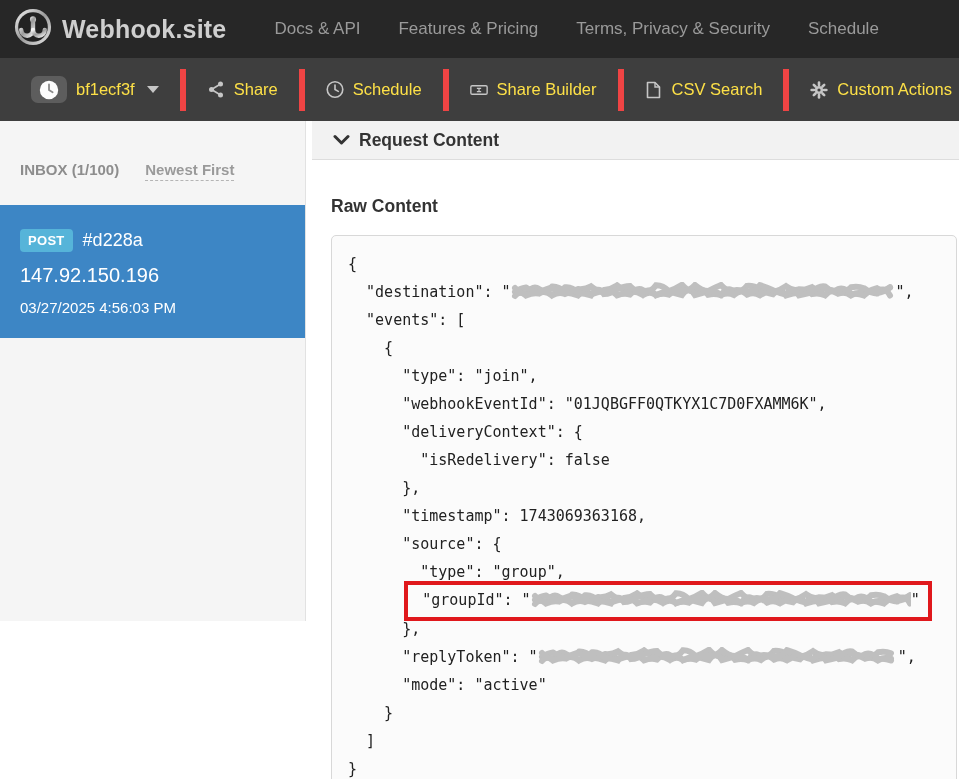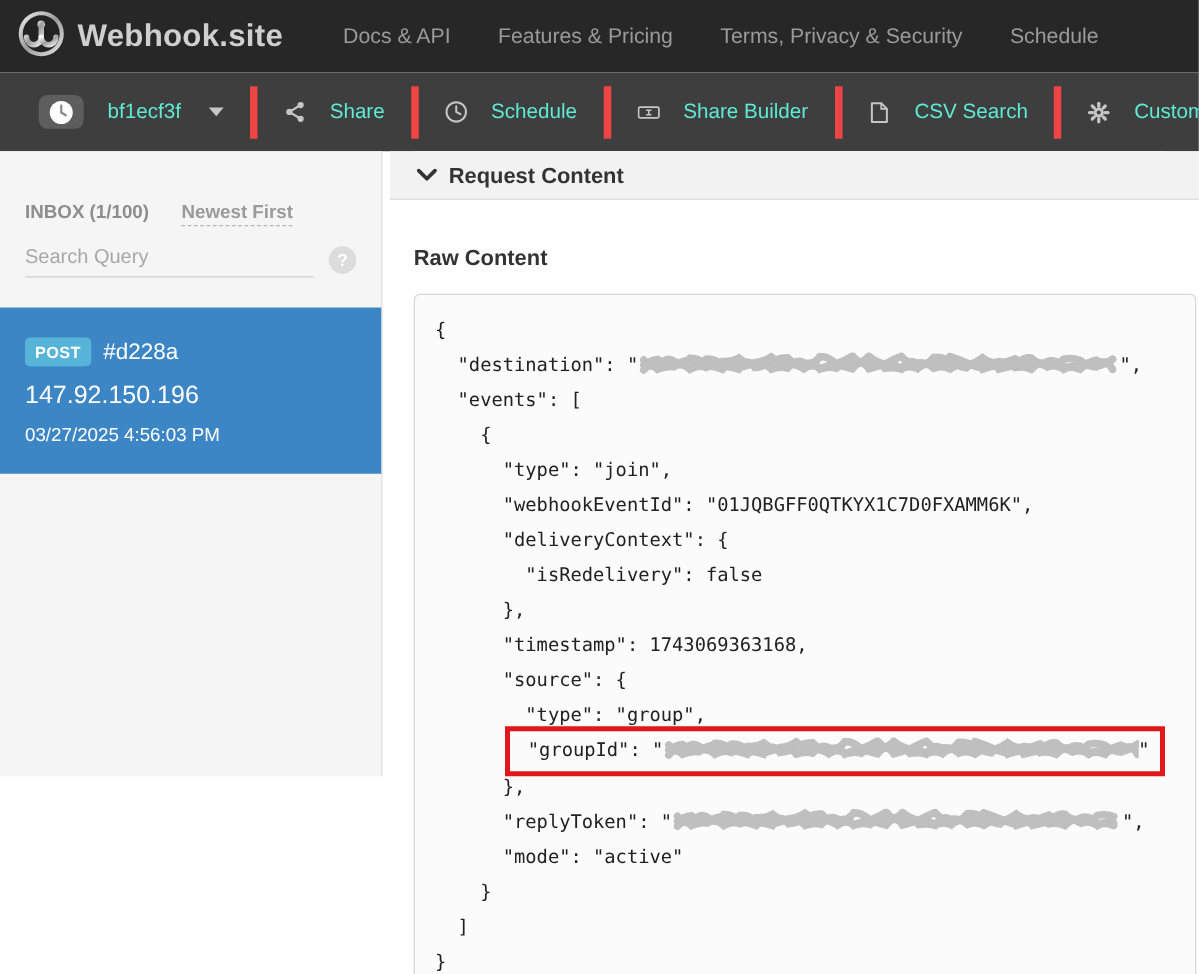--- a/index.html
+++ b/index.html
@@ -10,21 +10,21 @@
   .navbar { position:absolute; left:0; top:0; width:959px; height:58px;
     background:#272727; display:flex; align-items:center; padding:0 14px; }
   .brand { display:flex; align-items:center; gap:10px; margin-right:48px; }
   .brand-name { font-size:25px; font-weight:bold; color:#cfcfcf; letter-spacing:.2px; }
   .nav-links { display:flex; align-items:center; gap:38px; }
   .nav-link { color:#9a9a9a; font-size:17px; cursor:pointer; white-space:nowrap; }
 
   
   .toolbar { position:absolute; left:0; top:58px; width:959px; height:63px;
     background:#3e3e3e; display:flex; align-items:center; padding-left:10px; }
-  .tb-item { display:flex; align-items:center; gap:19px; color:#5eead4;
+  .tb-item { display:flex; align-items:center; gap:9px; color:#fde047;
     font-size:16.5px; padding:0 21px; height:42px; cursor:pointer; white-space:nowrap;justify-content:space-between; }
   .tb-item + .tb-item { border-left:6px solid #ef4444; }
   .tb-icon { display:inline-flex; width:18px; height:18px; align-items:center; justify-content:center; }
   .tb-icon svg { display:block; }
   .token-badge { background:#5d5d5d; border-radius:7px; width:36px; height:27px;
     display:flex; align-items:center; justify-content:center; }
   .caret-down { width:0; height:0; border-left:6px solid transparent;
     border-right:6px solid transparent; border-top:7px solid #c6c6c6; margin-left:3px; }
 
   
@@ -167,24 +167,20 @@
       </span>
       <span>Custom Actions</span>
     </div>
     <div class="tb-item"></div>
   </div>
 
 <div class="sidebar">
   <div class="inbox-row">
     <span class="inbox-label">INBOX (1/100)</span>
     <span class="sort-link">Newest First</span>
-  </div>
-  <div class="search-row">
-    <input class="search-input" type="text" placeholder="Search Query" style="">
-    <span class="help-circle">?</span>
   </div>
   <div class="request-item">
     <div class="req-line1">
       <span class="method-badge">POST</span>
       <span class="req-id">#d228a</span>
     </div>
     <div class="req-ip">147.92.150.196</div>
     <div class="req-date">03/27/2025 4:56:03 PM</div>
   </div>
 </div>

